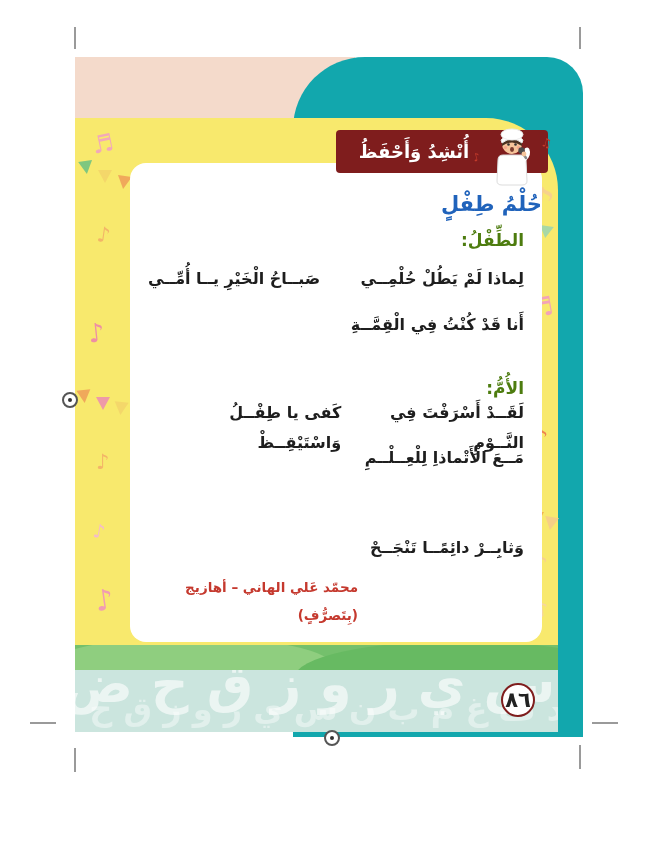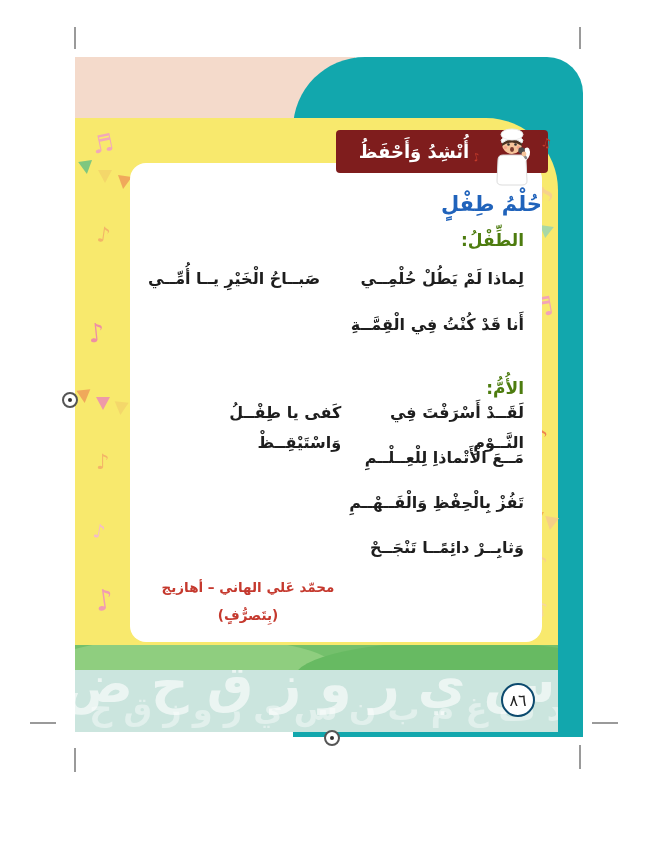--- a/index.html
+++ b/index.html
@@ -33,27 +33,27 @@
                text-shadow:0 1px 0 rgba(0,0,0,.08);}
   .kid{left:484px;top:127px;}
 
   
   .title{left:130px;top:192px;width:412px;text-align:right;color:#2063BB;font-weight:bold;
          font-size:21px;direction:rtl;}
   .poem{left:148px;top:230px;width:376px;height:400px;direction:rtl;}
   .speaker{position:absolute;right:0;color:#4d7c0f;font-weight:bold;font-size:17px;direction:rtl;}
   .vrow{position:absolute;left:0;width:100%;display:flex;justify-content:space-between;
         direction:rtl;font-size:16px;font-weight:bold;color:#1e1e1e;line-height:30px;}
-  .attr{position:absolute;left:-10px;width:220px;text-align:center;color:#C5392E;
+  .attr{position:absolute;left:-10px;width:220px;text-align:right;color:#C5392E;
         font-weight:bold;font-size:13.5px;direction:rtl;}
 
   
-  .page-circle{left:501px;top:683px;width:34px;height:34px;background:#fff;border:2px solid #0c4a6e;
+  .page-circle{left:501px;top:683px;width:34px;height:34px;background:#fff;border:2px solid #7f1d1d;
                border-radius:50%;display:flex;align-items:center;justify-content:center;
-               font-size:16px;font-weight:normal;color:#222;box-sizing:border-box;}
+               font-size:21px;font-weight:bold;color:#222;box-sizing:border-box;}
 
   
   .note{position:absolute;font-weight:bold;pointer-events:none;}
   .flag{position:absolute;width:0;height:0;border-left:7px solid transparent;
         border-right:7px solid transparent;}
 
   
   .tick-v{width:1.5px;background:#9a9a9a;}
   .tick-h{height:1.5px;background:#9a9a9a;}
   .bullseye{width:12px;height:12px;border:2px solid #555;border-radius:50%;background:#fff;
@@ -151,21 +151,20 @@
     <div class="speaker" style="top:148px;">الأُمُّ:</div>
 
     <div class="vrow" style="top:168px;">
       <span>لَقَــدْ أَسْرَفْتَ فِي النَّــوْمِ</span>
       <span>كَفى يا طِفْــلُ وَاسْتَيْقِــظْ</span>
     </div>
     <div class="vrow" style="top:213px;">
       <span>مَــعَ الْأَتْماذاِ لِلْعِــلْــمِ</span>
     </div>
     <div class="vrow" style="top:258px;">
-      <span>تَفُزْ بِالْحِفْظِ وَالْفَــهْــمِ</span>
     </div>
     <div class="vrow" style="top:303px;">
       <span>وَثابِــرْ دائِمًــا تَنْجَــحْ</span>
     </div>
 
     <div class="attr" style="top:349px;">محمّد عَلي الهاني – أهازيج</div>
     <div class="attr" style="top:377px;">(بِتَصرُّفٍ)</div>
   </div>
 
   <div class="abs page-circle">٨٦</div>

